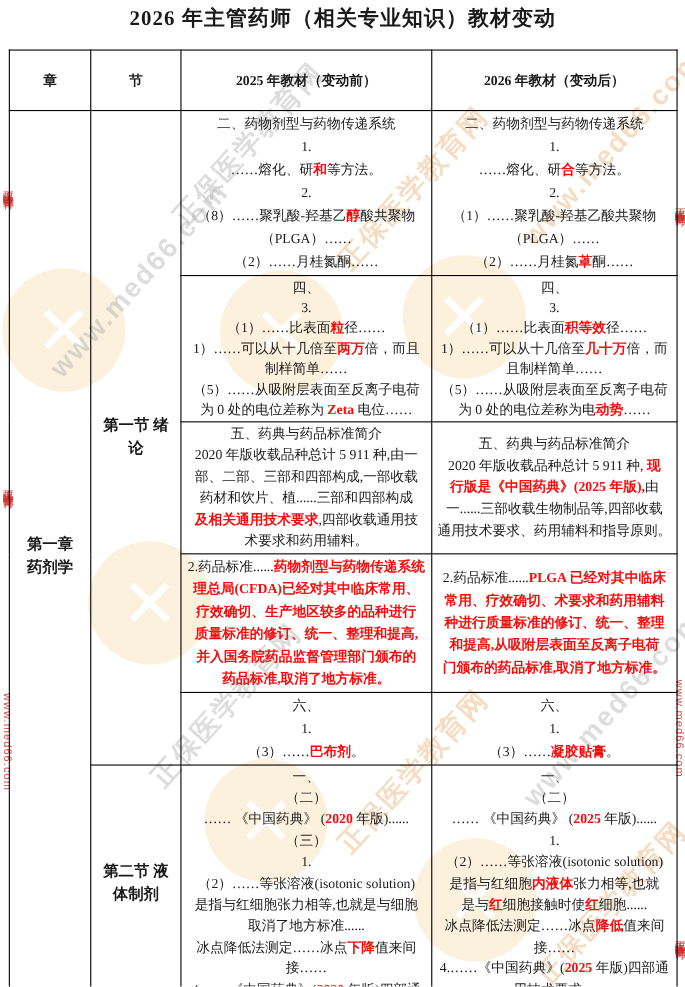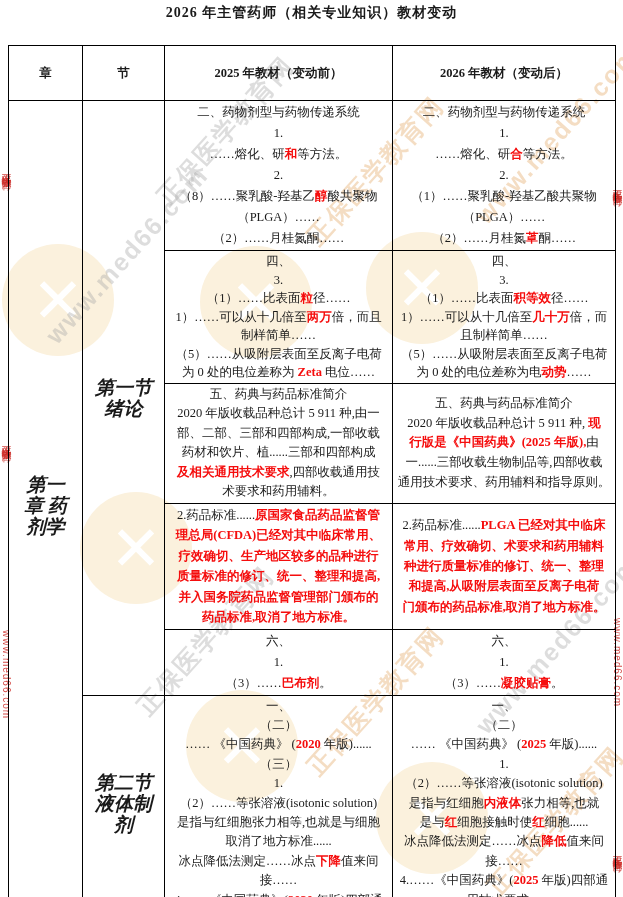--- a/index.html
+++ b/index.html
@@ -24,21 +24,21 @@
   .wm-gray { color:rgba(165,165,165,0.38); }
   .wm-tan  { color:rgba(228,170,104,0.40); }
   .wm-edge {
     position:absolute; writing-mode:vertical-rl; font-size:10px; line-height:11px;
     color:rgba(205,45,40,0.85); font-family:"Liberation Sans","DejaVu Sans",sans-serif;
     letter-spacing:1px; white-space:nowrap;
   }
   
   .title {
     position:relative; z-index:2; text-align:center; padding-top:4px;
-    font-size:14px; font-weight:bold; letter-spacing:1px;
+    font-size:19px; font-weight:bold; letter-spacing:1px;
   }
   
   table.change-table {
     position:absolute; z-index:1; left:8px; top:45px; width:607px;
     border-collapse:collapse; table-layout:fixed; background:transparent;
   }
   .change-table col.c1 { width:74px; }
   .change-table col.c2 { width:82px; }
   .change-table col.c3 { width:228px; }
   .change-table col.c4 { width:223px; }
@@ -47,21 +47,21 @@
     background:transparent; overflow:hidden; padding:1px 4px;
   }
   .change-table th { height:55px; font-size:12.5px; font-weight:bold; }
   tr.r1 td { height:148px; line-height:21px; }
   tr.r2 td { height:130px; line-height:18.5px; }
   tr.r3 td { height:119px; line-height:19.6px; }
   tr.r4 td { height:123px; line-height:20.4px; }
   tr.r5 td { height:63px;  line-height:21px; }
   tr.r6 td { height:214px; line-height:19.4px; }
   td.chapcell, td.seccell {
-    font-weight:bold; font-size:19px; line-height:21px !important; padding:0 9px;font-style:italic;
+    font-weight:bold; font-size:14px; line-height:21px !important; padding:0 9px;
   }
   td.content { font-size:12.5px; }
   .tline { white-space:nowrap; text-align:center; }
   .red { color:#f50d0d; font-weight:bold; }
 </style>
 </head>
 <body>
 
 <div class="page">
 
@@ -162,21 +162,21 @@
         <td class="content">
             <div class="tline"><span>五、药典与药品标准简介</span></div>
             <div class="tline"><span>2020 年版收载品种总计 5 911 种, </span><span class="red">现</span></div>
             <div class="tline"><span class="red">行版是《中国药典》(2025 年版),</span><span>由</span></div>
             <div class="tline"><span>一......三部收载生物制品等,四部收载</span></div>
             <div class="tline"><span>通用技术要求、药用辅料和指导原则。</span></div>
           </td>
       </tr>
       <tr class="r4">
         <td class="content">
-            <div class="tline"><span>2.药品标准......</span><span class="red">原国家食品药品监督管</span></div>
+            <div class="tline"><span>2.药品标准......</span><span class="red">药物剂型与药物传递系统</span></div>
             <div class="tline"><span class="red">理总局(CFDA)已经对其中临床常用、</span></div>
             <div class="tline"><span class="red">疗效确切、生产地区较多的品种进行</span></div>
             <div class="tline"><span class="red">质量标准的修订、统一、整理和提高,</span></div>
             <div class="tline"><span class="red">并入国务院药品监督管理部门颁布的</span></div>
             <div class="tline"><span class="red">药品标准,取消了地方标准。</span></div>
           </td>
         <td class="content">
             <div class="tline"><span>2.药品标准......</span><span class="red">PLGA 已经对其中临床</span></div>
             <div class="tline"><span class="red">常用、疗效确切、术要求和药用辅料</span></div>
             <div class="tline"><span class="red">种进行质量标准的修订、统一、整理</span></div>

